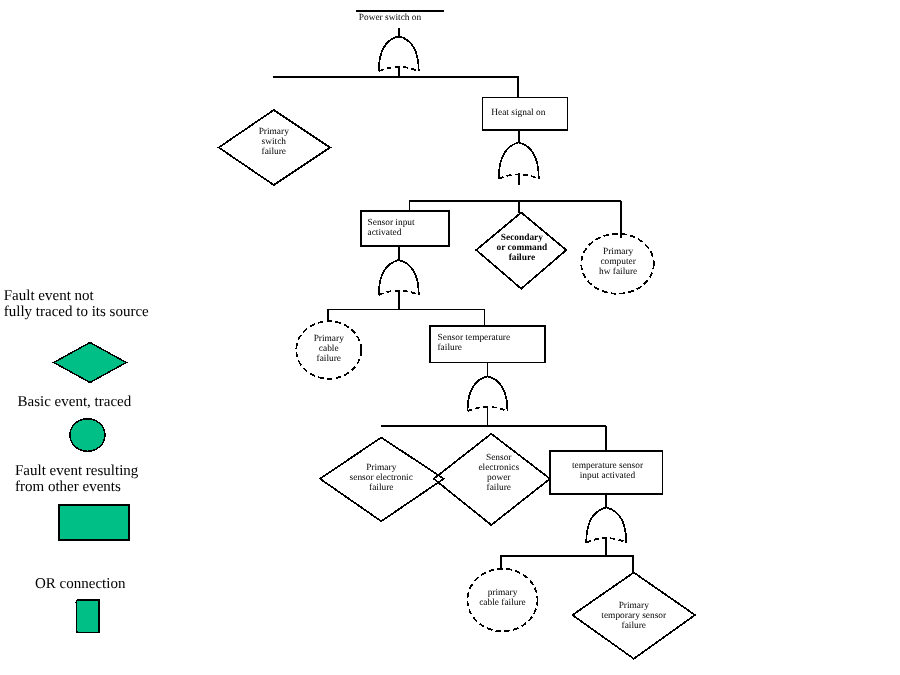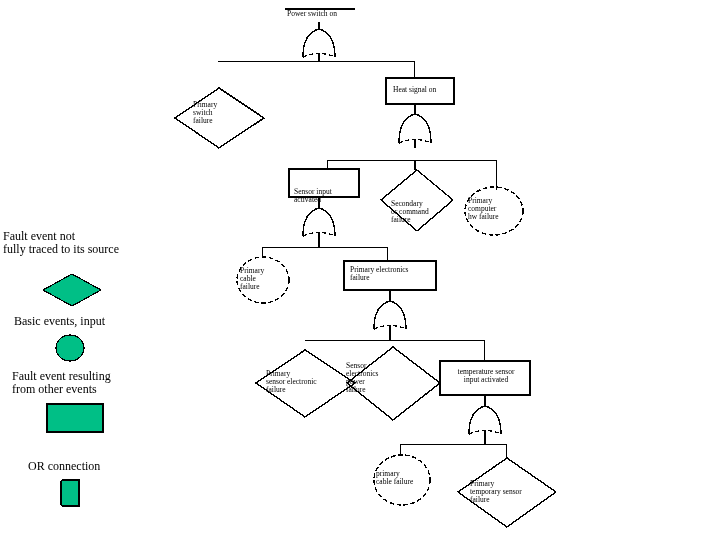--- a/index.html
+++ b/index.html
@@ -18,20 +18,21 @@
   }
   #diagram-svg {
     position: absolute;
     left: 0;
     top: 0;
     width: 720px;
     height: 540px;
   }
   .node-label {
     position: absolute;
+    text-align: center;
     color: #000000;
     line-height: 1.05;
     pointer-events: none;
     white-space: pre-line;
   }
   .legend-text {
     position: absolute;
     color: #000000;
     line-height: 1.12;
     white-space: pre-line;
@@ -141,48 +142,48 @@
       </g>
 
     </g>
   </svg>
 
   <div class="node-label lbl-box" style="left:287px; top:10px;  width:72px;">Power switch on</div>
   <div class="node-label lbl-diamond" style="left:193px; top:101px; width:52px;">Primary
 switch
 failure</div>
   <div class="node-label lbl-box" style="left:393px; top:86px;  width:72px;">Heat signal on</div>
-  <div class="node-label lbl-box" style="left:294px; top:188px; width:64px;font-family:Liberation Serif, serif;">Sensor input
+  <div class="node-label lbl-box" style="left:294px; top:174px; width:64px;font-family:Liberation Serif, serif;">Sensor input
 activated</div>
-  <div class="node-label lbl-diamond" style="left:391px; top:200px; width:53px;">Secondary
+  <div class="node-label lbl-diamond" style="left:391px; top:186px; width:53px;font-weight:bold;">Secondary
 or command
 failure</div>
   <div class="node-label lbl-circle" style="left:468px; top:197px; width:53px;">Primary
 computer
 hw failure</div>
   <div class="node-label lbl-circle" style="left:240px; top:267px; width:46px;">Primary
 cable
 failure</div>
-  <div class="node-label lbl-box" style="left:350px; top:266px; width:86px;">Primary electronics
+  <div class="node-label lbl-box" style="left:350px; top:266px; width:86px;">Sensor temperature
 failure</div>
   <div class="node-label lbl-diamond" style="left:266px; top:370px; width:78px;">Primary
 sensor electronic
 failure</div>
-  <div class="node-label lbl-diamond" style="left:346px; top:362px; width:54px;">Sensor
+  <div class="node-label lbl-diamond" style="left:372px; top:362px; width:54px;">Sensor
 electronics
 power
 failure</div>
   <div class="node-label lbl-box" style="left:444px; top:368px; width:84px; text-align:center;">temperature sensor
 input activated</div>
   <div class="node-label lbl-circle" style="left:376px; top:470px; width:52px;">primary
 cable failure</div>
   <div class="node-label lbl-diamond" style="left:470px; top:480px; width:74px;">Primary
 temporary sensor
 failure</div>
 
   <div class="legend-text legend-lg" style="left:3px;   top:230px; width:190px;">Fault event not
 fully traced to its source</div>
-  <div class="legend-text legend-lg" style="left:14px;  top:315px; width:180px;">Basic events, input</div>
+  <div class="legend-text legend-lg" style="left:14px;  top:315px; width:180px;">Basic event, traced</div>
   <div class="legend-text legend-lg" style="left:28px;  top:460px; width:180px;">OR connection</div>
   <div class="legend-text legend-lg" style="left:12px;  top:370px; width:180px;">Fault event resulting
 from other events</div>
 
 </div>
 
 </body></html>

